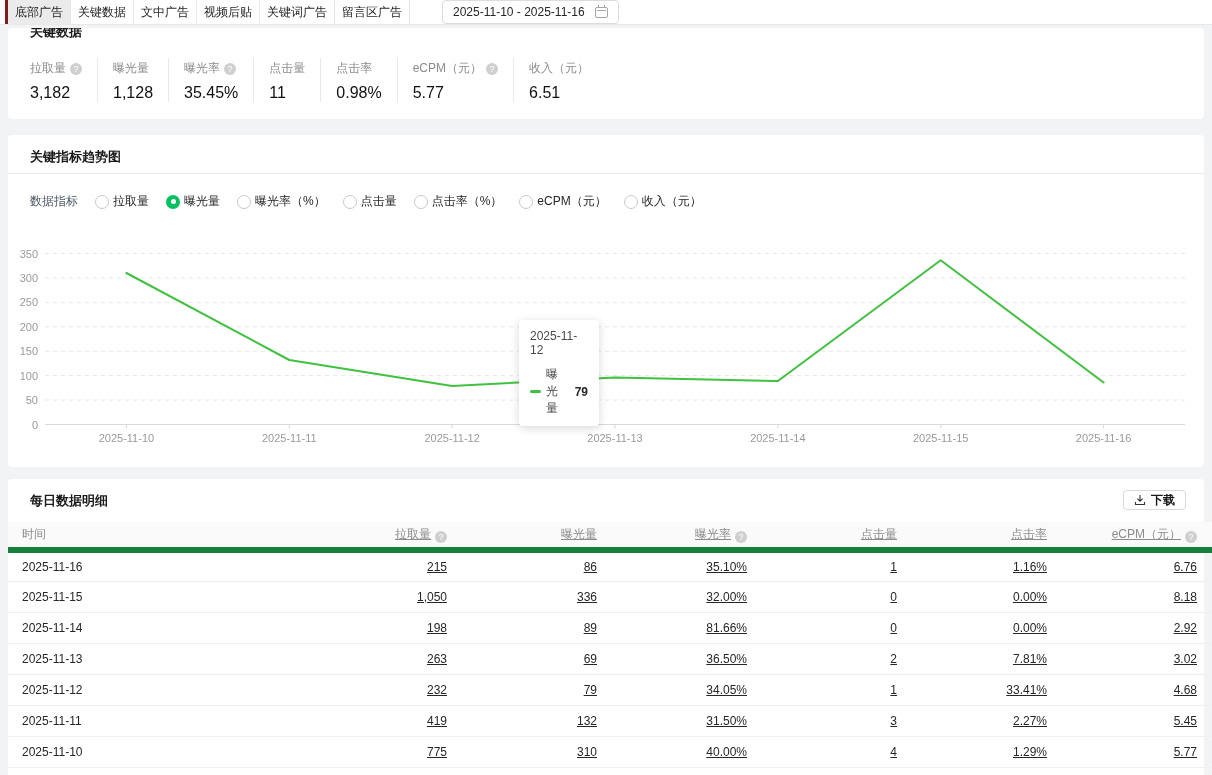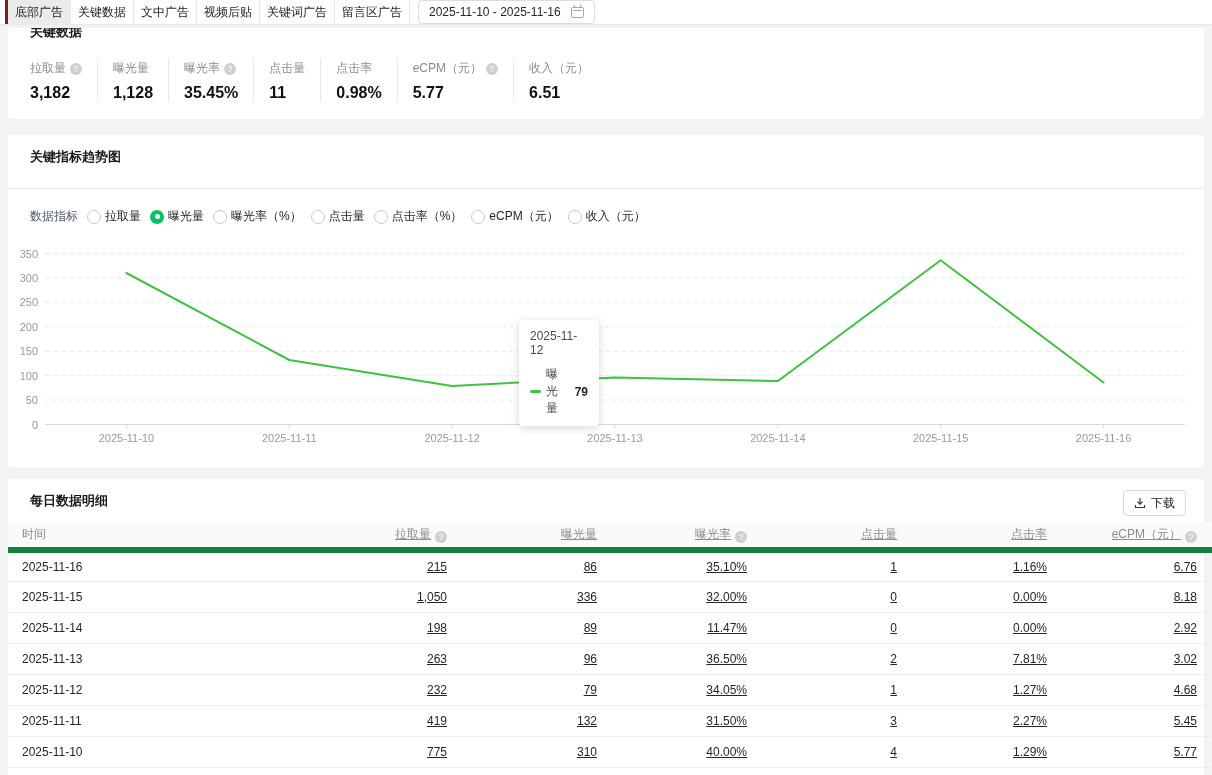--- a/index.html
+++ b/index.html
@@ -17,21 +17,21 @@
     display:flex; align-items:stretch; padding-left:5px;
   }
   .tabs { display:flex; border-left:3px solid #7f1d1d; }
   .tab {
     padding:0 7px; display:flex; align-items:center;
     border-right:1px solid #e8e8e8; color:#262626; cursor:pointer;
     font-size:12px; background:#fff; white-space:nowrap;
   }
   .tab.active { background:#ebebeb; }
   .datebox {
-    margin-left:8px; align-self:center;
+    margin-left:32px; align-self:center;
     height:24px; display:flex; align-items:center; gap:10px;
     border:1px solid #dcdcdc; border-radius:4px; padding:0 10px;
     background:#fff; color:#262626; cursor:pointer;
   }
   .cal-icon { width:13px; height:12px; position:relative; display:inline-block; }
   .cal-icon .frame { position:absolute; inset:1px 0 0 0; border:1px solid #a6a6a6; border-radius:2px; }
   .cal-icon .bar  { position:absolute; top:4px; left:2px; right:2px; height:1px; background:#a6a6a6; }
   .cal-icon .p1, .cal-icon .p2 { position:absolute; top:-1px; width:1px; height:3px; background:#a6a6a6; }
   .cal-icon .p1 { left:3px; } .cal-icon .p2 { right:3px; }
 
@@ -43,30 +43,30 @@
 
   .card-title { font-size:13px; font-weight:700; color:#1a1a1a; }
 
   
   #summary-title { position:absolute; top:-5px; left:22px; }
   .metrics { position:absolute; top:30px; left:22px; display:flex; }
   .metric { display:flex; flex-direction:column; gap:7px; padding:2px 15px 0 15px; border-right:1px solid #e9e9e9; }
   .metric:first-child { padding-left:0; }
   .metric:last-child { border-right:none; }
   .metric .m-label { color:#8c8c8c; display:flex; align-items:center; gap:4px; white-space:nowrap; }
-  .metric .m-value { font-size:16px; font-weight:700; color:#111; }
+  .metric .m-value { font-size:16px; font-weight:400; color:#111; }
   .help {
     display:inline-flex; width:12px; height:12px; border-radius:50%;
     background:#cfcfcf; color:#fff; font-size:9px; line-height:12px;
     align-items:center; justify-content:center; cursor:pointer; flex:0 0 auto;
   }
 
   
-  .trend-head { padding:13px 22px 22px; border-bottom:1px solid #ededed; }
-  .radio-row { display:flex; align-items:flex-start; gap:9px; padding:19px 22px 0; }
+  .trend-head { padding:13px 22px 7px; border-bottom:1px solid #ededed; }
+  .radio-row { display:flex; align-items:flex-start; gap:17px; padding:19px 22px 0; }
   .radio-caption { color:#4e5969; }
   .radio { display:flex; align-items:center; gap:4px; cursor:pointer; color:#262626; white-space:nowrap; }
   .rdot { width:14px; height:14px; border-radius:50%; border:1px solid #c9c9c9; background:#fff; flex:0 0 auto; }
   .radio.on .rdot { border:none; background:var(--accent,#07c160); position:relative; }
   .radio.on .rdot::after { content:""; position:absolute; left:4.5px; top:4.5px; width:5px; height:5px; border-radius:50%; background:#fff; }
 
   #chart-wrap { position:absolute; left:0; top:100px; width:1196px; height:212px; }
   #tooltip {
     position:absolute; left:511px; top:185px; width:80px;
     background:#fff; border-radius:4px; box-shadow:0 2px 10px rgba(0,0,0,.16);
@@ -74,24 +74,24 @@
   }
   #tooltip .tt-date { color:#4a4a4a; font-size:12px; }
   #tooltip .tt-row { margin-top:9px; display:flex; align-items:center; gap:5px; }
   #tooltip .tt-mark { width:11px; height:3px; border-radius:2px; background:var(--line,#3fc23f); flex:0 0 auto; }
   #tooltip .tt-name { color:#4a4a4a; }
   #tooltip .tt-val { color:#262626; font-weight:700; margin-left:2px; }
 
   
   .table-head { position:relative; padding:13px 22px 12px; }
   #download-btn {
-    position:absolute; right:18px; top:11px; height:26px;
+    position:absolute; right:18px; top:11px; height:20px;
     display:flex; align-items:center; gap:5px; padding:0 10px;
     border:1px solid #d9d9d9; border-radius:4px; background:#fff;
-    font-size:12px; color:#1a1a1a; cursor:pointer;
+    font-size:12px; color:#1a1a1a; cursor:pointer;font-weight:bold;
   }
   table { width:100%; border-collapse:collapse; table-layout:fixed; }
   thead th {
     background:#fafafa; color:#8c8c8c; font-weight:400; font-size:12px;
     height:28px; padding:0; border-bottom:6px solid #15803d;
   }
   tbody td { height:31px; font-size:12px; color:#262626; border-bottom:1px solid #f0f0f0; padding:0; }
   .al { text-align:left; padding-left:14px !important; }
   .ar { text-align:right;text-decoration:underline; }
   th .help { vertical-align:-2px; margin-left:4px; }
@@ -302,43 +302,43 @@
           <td class="ar">32.00%</td>
           <td class="ar">0</td>
           <td class="ar">0.00%</td>
           <td class="ar">8.18</td>
           <td class="ar">2.75</td>
         </tr>
         <tr>
           <td class="al">2025-11-14</td>
           <td class="ar">198</td>
           <td class="ar">89</td>
-          <td class="ar">11.47%</td>
+          <td class="ar">81.66%</td>
           <td class="ar">0</td>
           <td class="ar">0.00%</td>
           <td class="ar">2.92</td>
           <td class="ar">0.26</td>
         </tr>
         <tr>
           <td class="al">2025-11-13</td>
           <td class="ar">263</td>
-          <td class="ar">96</td>
+          <td class="ar">69</td>
           <td class="ar">36.50%</td>
           <td class="ar">2</td>
           <td class="ar">7.81%</td>
           <td class="ar">3.02</td>
           <td class="ar">0.29</td>
         </tr>
         <tr>
           <td class="al">2025-11-12</td>
           <td class="ar">232</td>
           <td class="ar">79</td>
           <td class="ar">34.05%</td>
           <td class="ar">1</td>
-          <td class="ar">1.27%</td>
+          <td class="ar">33.41%</td>
           <td class="ar">4.68</td>
           <td class="ar">0.37</td>
         </tr>
         <tr>
           <td class="al">2025-11-11</td>
           <td class="ar">419</td>
           <td class="ar">132</td>
           <td class="ar">31.50%</td>
           <td class="ar">3</td>
           <td class="ar">2.27%</td>

